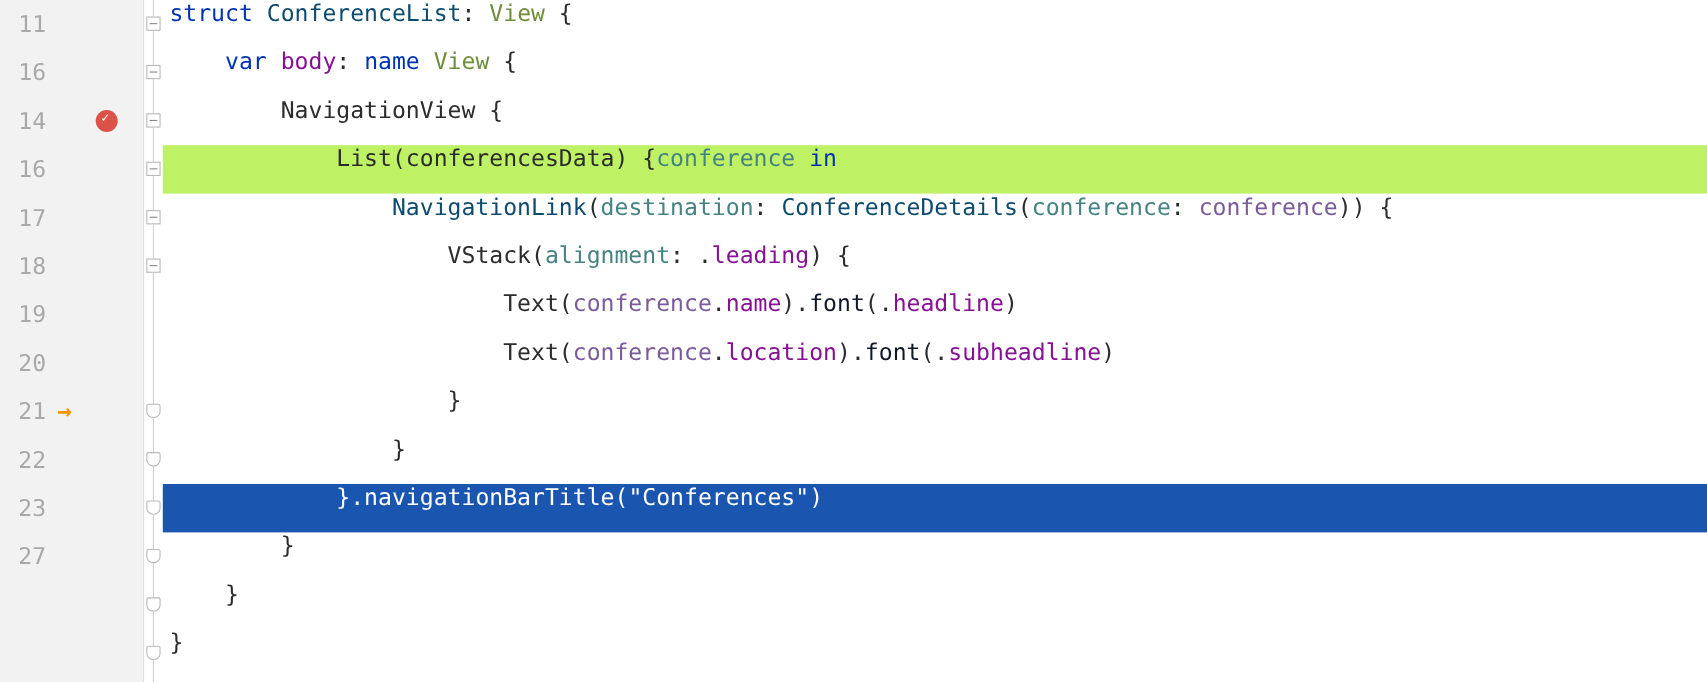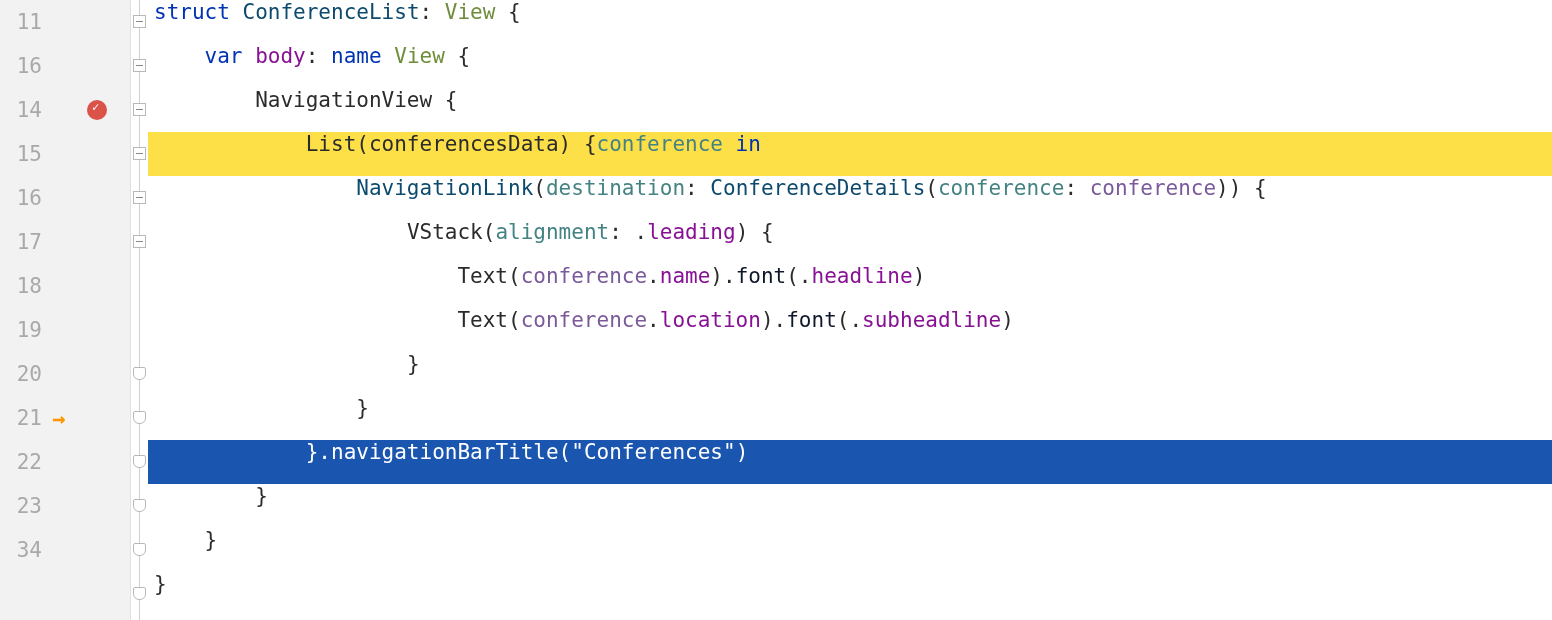--- a/index.html
+++ b/index.html
@@ -123,21 +123,21 @@
     position: relative;
   }
   .code-row {
     height: 44px;
     display: flex;
     align-items: flex-start;
     white-space: pre;
     padding-left: 6px;
   }
   .code-row.highlighted {
-    background: #fde047;
+    background: #bef264;
   }
   .code-row.selected {
     background: #1a56b0;
     color: #ffffff;
   }
   .code-row.selected span {
     color: #ffffff !important;
   }
   .tok-keyword { color: #0033b3; }
   .tok-type { color: #0c4a6e; }
@@ -158,23 +158,20 @@
         <span class="line-number">11</span>
       </div>
       <div class="gutter-row">
         <span class="line-number">16</span>
       </div>
       <div class="gutter-row">
         <span class="line-number">14</span>
         <span class="breakpoint"></span>
       </div>
       <div class="gutter-row">
-        <span class="line-number">15</span>
-      </div>
-      <div class="gutter-row">
         <span class="line-number">16</span>
       </div>
       <div class="gutter-row">
         <span class="line-number">17</span>
       </div>
       <div class="gutter-row">
         <span class="line-number">18</span>
       </div>
       <div class="gutter-row">
         <span class="line-number">19</span>
@@ -186,21 +183,21 @@
         <span class="line-number">21</span>
         <span class="exec-arrow">→</span>
       </div>
       <div class="gutter-row">
         <span class="line-number">22</span>
       </div>
       <div class="gutter-row">
         <span class="line-number">23</span>
       </div>
       <div class="gutter-row">
-        <span class="line-number">34</span>
+        <span class="line-number">27</span>
       </div>
     </div>
   <div class="fold-column" id="foldcol">
     <div class="fold-line" style="top:0; height:620px;"></div>
   <div class="fold-marker minus" style="top: 15px;"></div>
       <div class="fold-marker minus" style="top: 59px;"></div>
       <div class="fold-marker minus" style="top: 103px;"></div>
       <div class="fold-marker minus" style="top: 147px;"></div>
       <div class="fold-marker minus" style="top: 191px;"></div>
       <div class="fold-marker minus" style="top: 235px;"></div>

